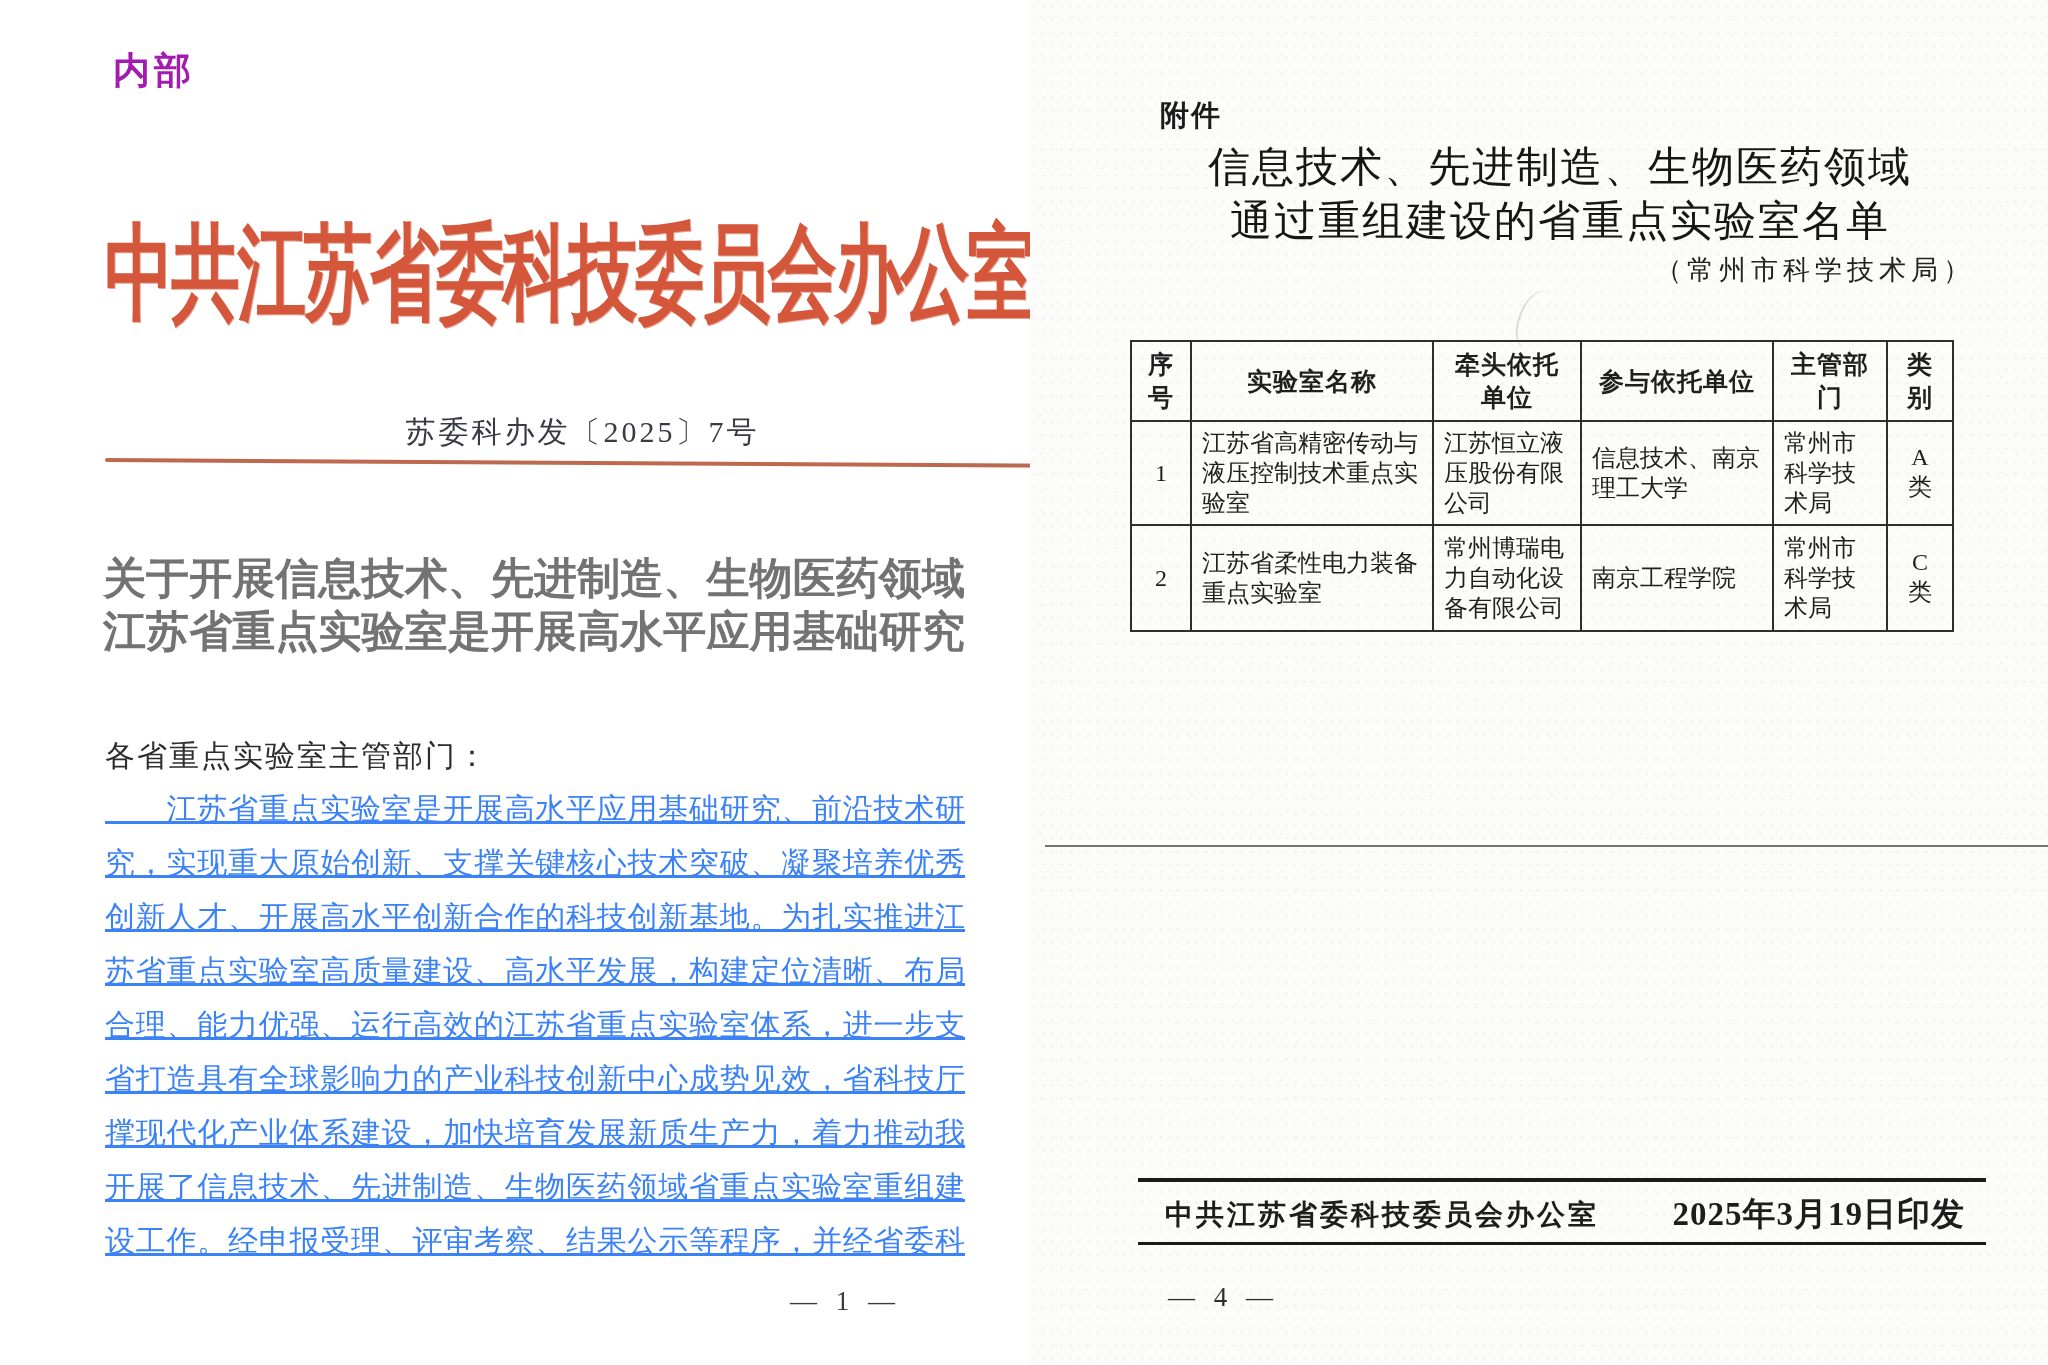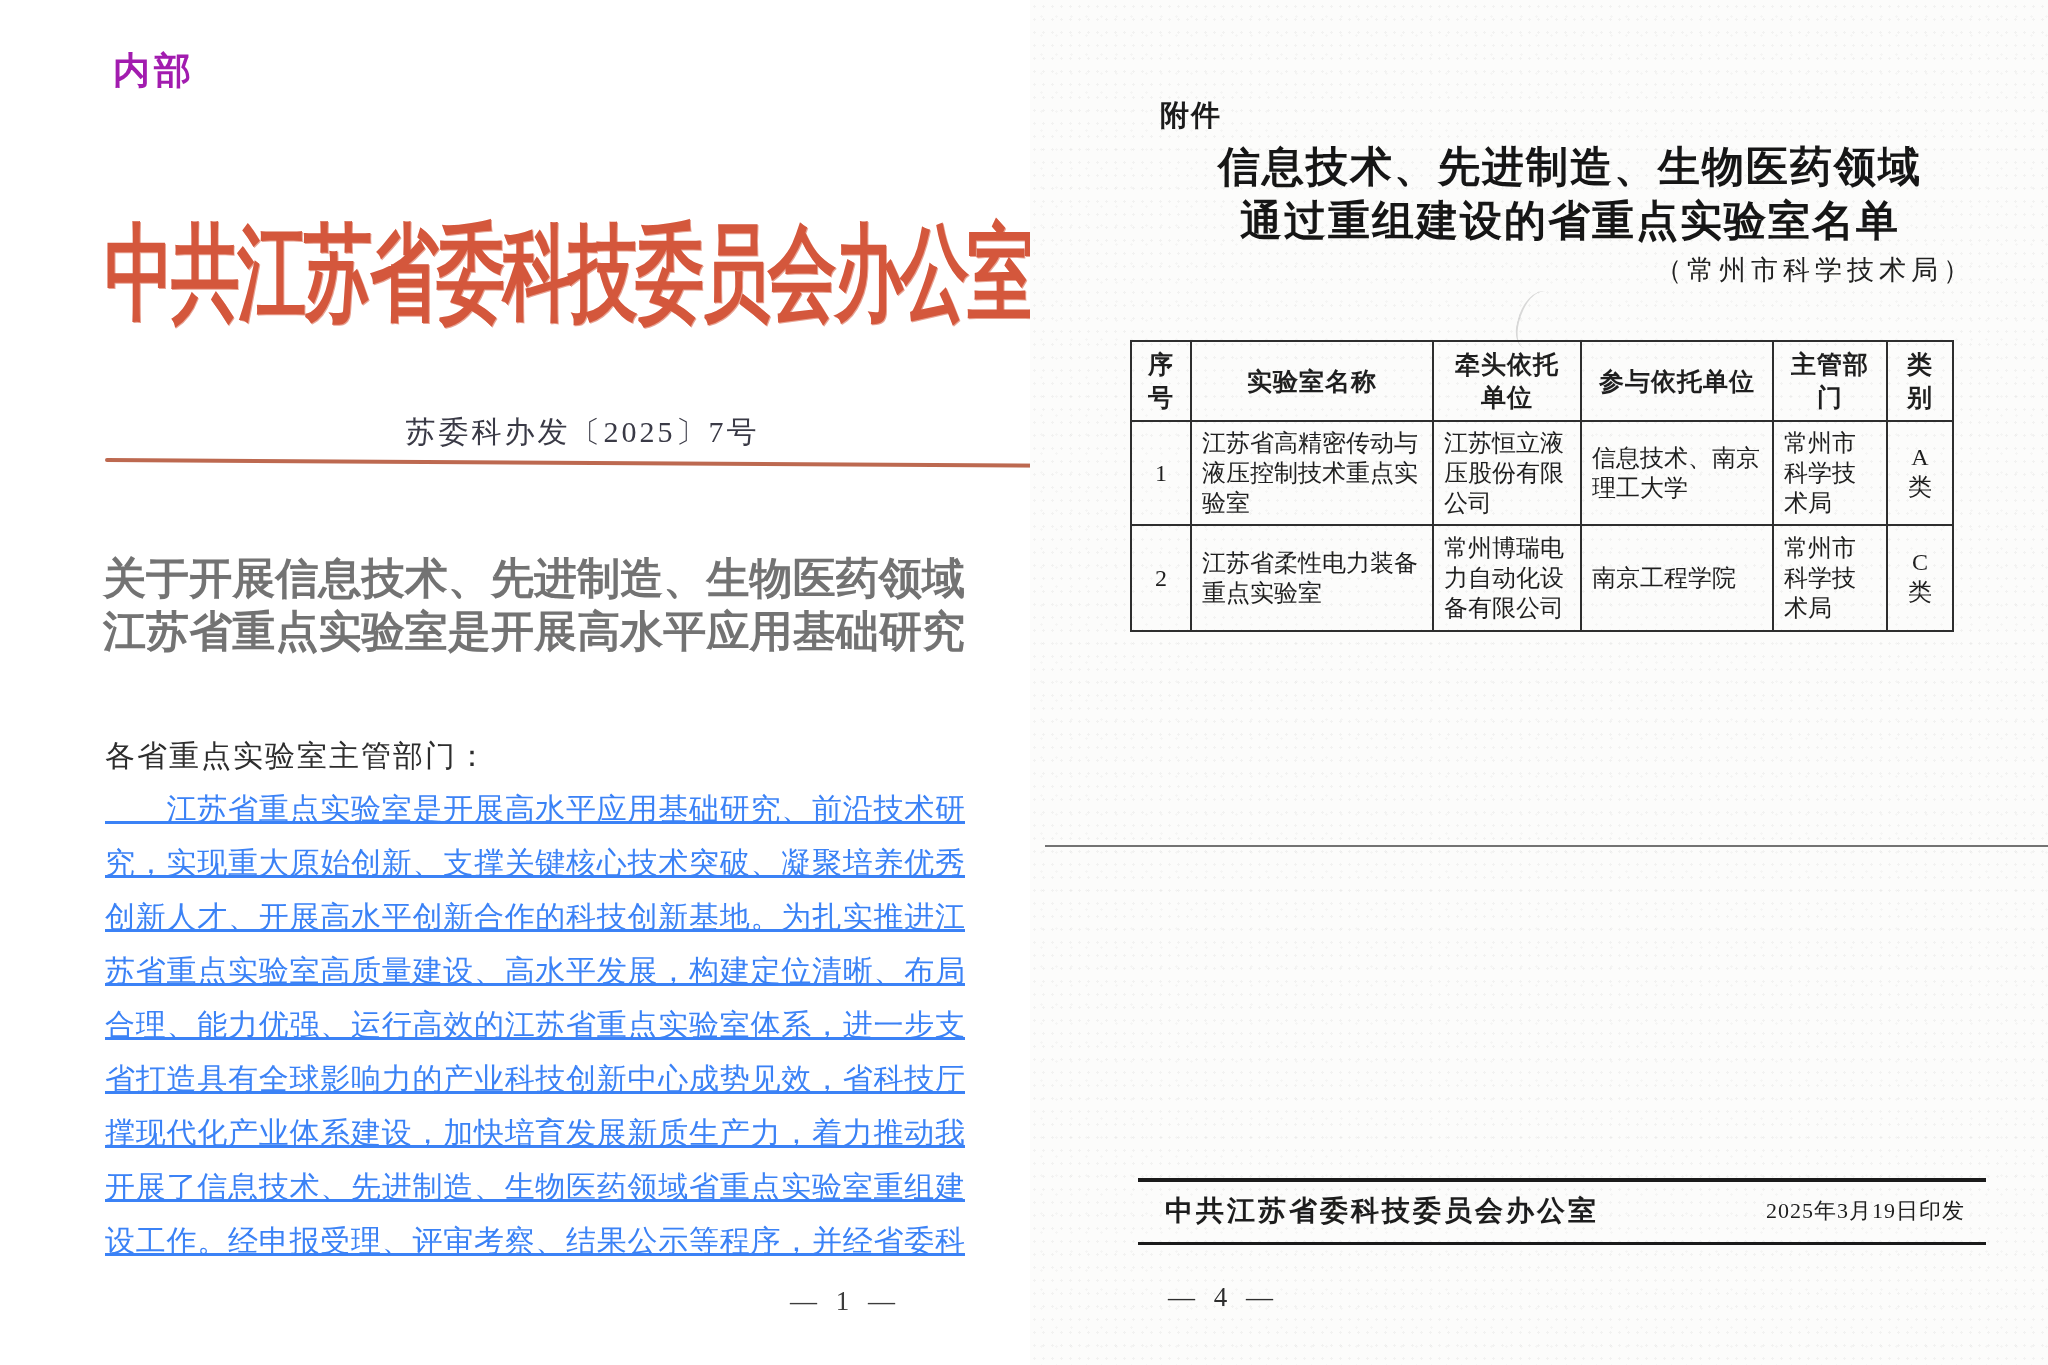--- a/index.html
+++ b/index.html
@@ -40,22 +40,22 @@
 
   .body-block { position: absolute; left: 105px; top: 782px; width: 860px; }
   .body-line { height: 54px; line-height: 54px; font-size: 30px; color: #3b82f6;
     text-align: justify; text-align-last: justify; white-space: nowrap; text-decoration: underline; }
 
   .pagenum-left { position: absolute; left: 790px; top: 1286px; font-size: 27px; color: #3c3c3c; letter-spacing: 6px; }
 
   
   .attachment-label { position: absolute; left: 130px; top: 96px; font-size: 29px; font-weight: bold; color: #1c1c1c; letter-spacing: 2px; }
 
-  .r-title { position: absolute; left: 105px; top: 140px; width: 870px; text-align: center;
-    font-size: 42px; font-weight: bold; color: #161616; line-height: 54px; letter-spacing: 2px; }
+  .r-title { position: absolute; left: 95px; top: 140px; width: 870px; text-align: center;
+    font-size: 42px; font-weight: normal; color: #161616; line-height: 54px; letter-spacing: 2px; }
 
   .r-issuer { position: absolute; left: 75px; top: 252px; width: 870px; text-align: right;
     font-size: 27px; color: #222; letter-spacing: 5px; }
 
   .ghost-squiggle { position: absolute; left: 488px; top: 290px; width: 34px; height: 60px;
     border-left: 2px solid rgba(90,90,90,0.22); border-radius: 60% 0 0 40%; transform: rotate(14deg); }
 
   .lab-table { position: absolute; left: 100px; top: 340px; width: 822px; border-collapse: collapse;
     font-size: 24px; color: #1f1f1f; table-layout: fixed; background: transparent; }
   .lab-table th, .lab-table td { border: 2px solid #2e2e2e; padding: 6px 10px; vertical-align: middle; }
@@ -66,21 +66,21 @@
   .lab-table td.c-left { text-align: left; line-height: 30px; }
 
   .mid-divider { position: absolute; left: 15px; top: 845px; width: 1003px; height: 2px;
     background: rgba(70,70,70,0.75); }
 
   .colophon-rule-top { position: absolute; left: 108px; top: 1178px; width: 848px; height: 4px; background: #1b1b1b; }
   .colophon-rule-bot { position: absolute; left: 108px; top: 1242px; width: 848px; height: 3px; background: #1b1b1b; }
   .colophon-row { position: absolute; left: 135px; top: 1192px; width: 800px;
     display: flex; justify-content: space-between; align-items: center; }
   .colophon-issuer { font-size: 28px; font-weight: bold; color: #1d1d1d; letter-spacing: 3px; }
-  .colophon-date { font-size: 22px; font-weight: normal; color: #1d1d1d; letter-spacing: 1px; }
+  .colophon-date { font-size: 33px; font-weight: bold; color: #1d1d1d; letter-spacing: 1px; }
 
   .pagenum-right { position: absolute; left: 138px; top: 1282px; font-size: 27px; color: #2e2e2e; letter-spacing: 6px; }
 </style>
 </head>
 <body>
 
 <div class="page page-left">
 
   <div class="classification">内部</div>
 

